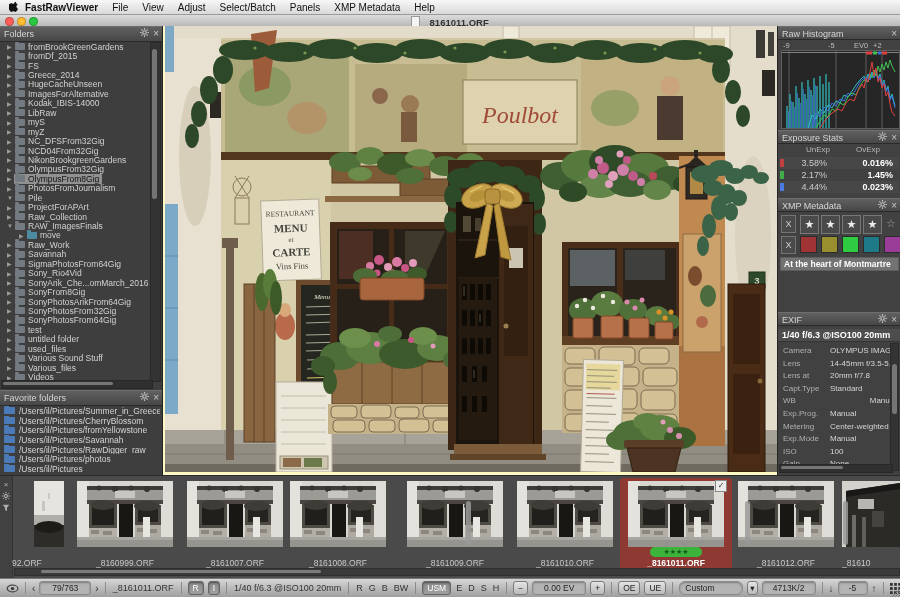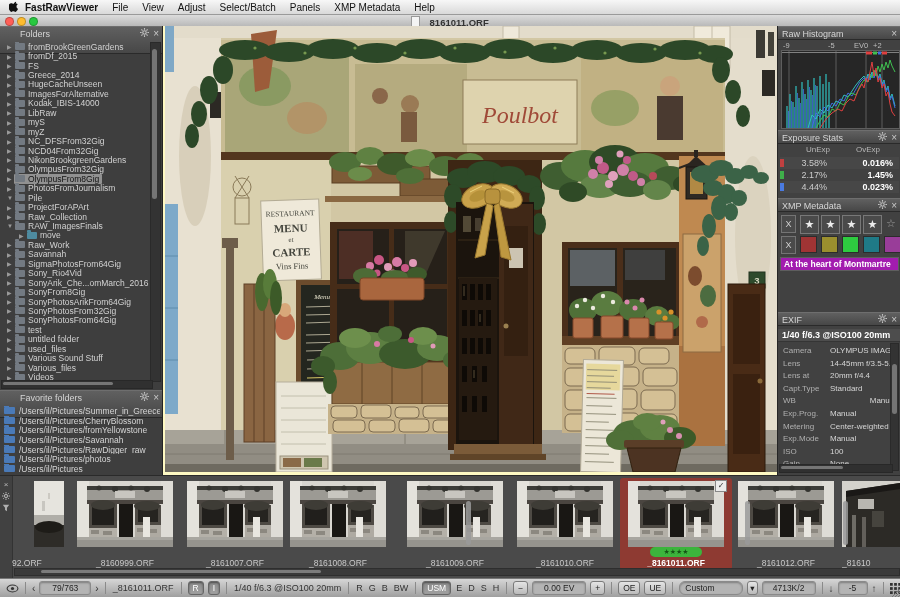--- a/index.html
+++ b/index.html
@@ -10,21 +10,21 @@
   #menu-items{display:flex;align-items:center;gap:14px;}
   #menu-items .mi{white-space:nowrap;}
   #menu-items .mi.first{font-weight:bold;}
   
   #titlebar{position:absolute;left:0;top:15px;width:900px;height:11px;background:linear-gradient(#dcdcdc,#b9b9b9);border-bottom:1px solid #808080;}
   .tl{position:absolute;top:2px;width:7px;height:7px;border-radius:50%;border:0.5px solid rgba(0,0,0,.25);}
   #tl-close{left:5px;background:#ff5f57;}#tl-min{left:17px;background:#febc2e;}#tl-zoom{left:29px;background:#28c840;}
   #win-title{position:absolute;left:0;right:0;top:1px;text-align:center;font-size:9.5px;color:#333;font-weight:bold;}
   #win-title .doc{display:inline-block;width:7px;height:9px;background:#f4f4f4;border:1px solid #999;vertical-align:-1px;margin-right:4px;}
   
-  .panel-hdr{position:absolute;left:0;right:0;height:28px;background:linear-gradient(#606060,#474747);border-top:1px solid #6e6e6e;border-bottom:1px solid #2a2a2a;color:#d6d6d6;font-size:9px;line-height:14px;padding-left:20px;box-sizing:border-box;}
+  .panel-hdr{position:absolute;left:0;right:0;height:16px;background:linear-gradient(#606060,#474747);border-top:1px solid #6e6e6e;border-bottom:1px solid #2a2a2a;color:#d6d6d6;font-size:9px;line-height:14px;padding-left:4px;box-sizing:border-box;}
   .hicons{position:absolute;right:3px;top:0;height:14px;display:flex;align-items:center;gap:4px;}
   .hicons .x{color:#c8c8c8;font-size:10px;line-height:10px;}
   
   #sidebar{position:absolute;left:0;top:26px;width:163px;height:449px;background:#3e3e3e;border-right:1px solid #242424;box-sizing:border-box;}
   #folders-panel{position:absolute;left:0;top:0;width:100%;height:364px;}
   #folders-list{position:absolute;left:0;top:16px;width:152px;height:339px;overflow:hidden;}
   .frow{height:9.45px;display:flex;align-items:center;font-size:8.5px;color:#d2d2d2;white-space:nowrap;}
   .frow .arr{width:7px;margin-left:7px;font-size:6px;color:#9a9a9a;flex:none;}
   .frow.child .arr{margin-left:19px;}
   .frow .fold{flex:none;width:10px;height:7px;background:#737a82;border-radius:1px;position:relative;margin-right:3px;}
@@ -57,21 +57,21 @@
   .exprow{position:absolute;left:2px;width:119px;height:12px;display:flex;align-items:center;font-size:9px;}
   .exprow:nth-of-type(odd){background:#474747;}
   .exprow .chip{width:4px;height:8px;flex:none;margin-right:4px;}
   .exprow .ue{flex:1;text-align:right;color:#cccccc;padding-right:16px;}
   .exprow .oe{width:50px;text-align:right;color:#ffffff;font-weight:bold;padding-right:6px;}
   
   .xbtn{position:absolute;width:13px;height:16px;border:1px solid #747474;background:#4a4a4a;color:#d0d0d0;font-size:9px;text-align:center;line-height:16px;}
   .star-box{position:absolute;width:17px;height:17px;border:1px solid #787878;background:#4a4a4a;color:#ececec;font-size:11px;text-align:center;line-height:16px;}
   .star-plain{position:absolute;width:14px;height:17px;color:#9a9a9a;font-size:11px;text-align:center;line-height:16px;}
   .swatch{position:absolute;width:17px;height:17px;border:1px solid #2c2c2c;box-sizing:border-box;}
-  #xmp-title-field{position:absolute;left:2px;top:231px;width:119px;height:14px;background:#a21caf;border:1px solid #5e5e5e;box-sizing:border-box;color:#fff;font-weight:bold;font-size:8.5px;line-height:12px;padding-left:3px;white-space:nowrap;overflow:hidden;}
+  #xmp-title-field{position:absolute;left:2px;top:231px;width:119px;height:14px;background:#737373;border:1px solid #5e5e5e;box-sizing:border-box;color:#fff;font-weight:bold;font-size:8.5px;line-height:12px;padding-left:3px;white-space:nowrap;overflow:hidden;}
   #xmp-desc{position:absolute;left:2px;top:249px;width:119px;height:30px;background:#3c3c3c;border:1px solid #5e5e5e;box-sizing:border-box;color:#d2d2d2;font-size:8.5px;padding:2px 3px;}
   
   #exif-summary{position:absolute;left:0;top:303px;width:100%;height:13px;background:#4d4d4d;border-bottom:1px solid #353535;color:#fff;font-weight:bold;font-size:9px;line-height:13px;padding-left:4px;box-sizing:border-box;}
   .exifrow{position:absolute;left:0;width:100%;height:12.6px;font-size:8px;line-height:12.6px;white-space:nowrap;}
   .exifrow .k{position:absolute;left:5px;color:#b0b0b0;}
   .exifrow .v{position:absolute;left:52px;width:66px;color:#d6d6d6;overflow:hidden;}
   #exif-vscroll{top:317px;height:126px;}
   #exif-hscroll{bottom:2px;width:112px;}
   
   #filmstrip{position:absolute;left:0;top:475px;width:900px;height:103px;background:#4a4a4a;border-top:1px solid #2a2a2a;box-sizing:border-box;}
@@ -988,21 +988,21 @@
         <div class="exifrow" style="top: 319px;">
           <span class="k">Camera</span>
           <span class="v">OLYMPUS IMAGING</span>
         </div>
         <div class="exifrow" style="top: 331.6px;">
           <span class="k">Lens</span>
           <span class="v">14-45mm f/3.5-5.6</span>
         </div>
         <div class="exifrow" style="top: 344.2px;">
           <span class="k">Lens at</span>
-          <span class="v">20mm f/4.4</span>
+          <span class="v">20mm f/7.8</span>
         </div>
         <div class="exifrow" style="top: 356.8px;">
           <span class="k">Capt.Type</span>
           <span class="v">Standard</span>
         </div>
         <div class="exifrow" style="top: 369.4px; text-align: right;">
           <span class="k">WB</span>
           <span class="v">Manual</span>
         </div>
         <div class="exifrow" style="top: 382px;">

